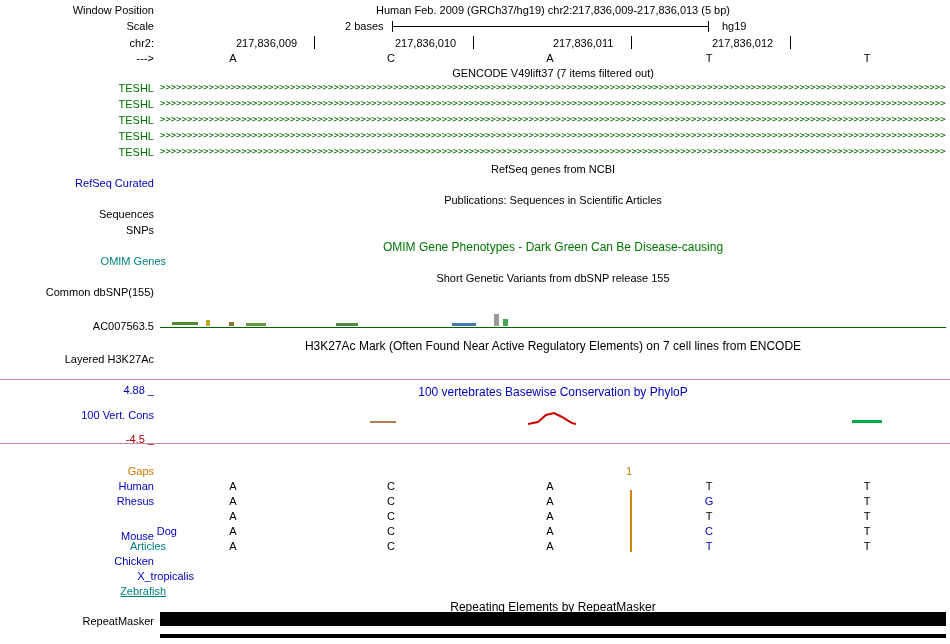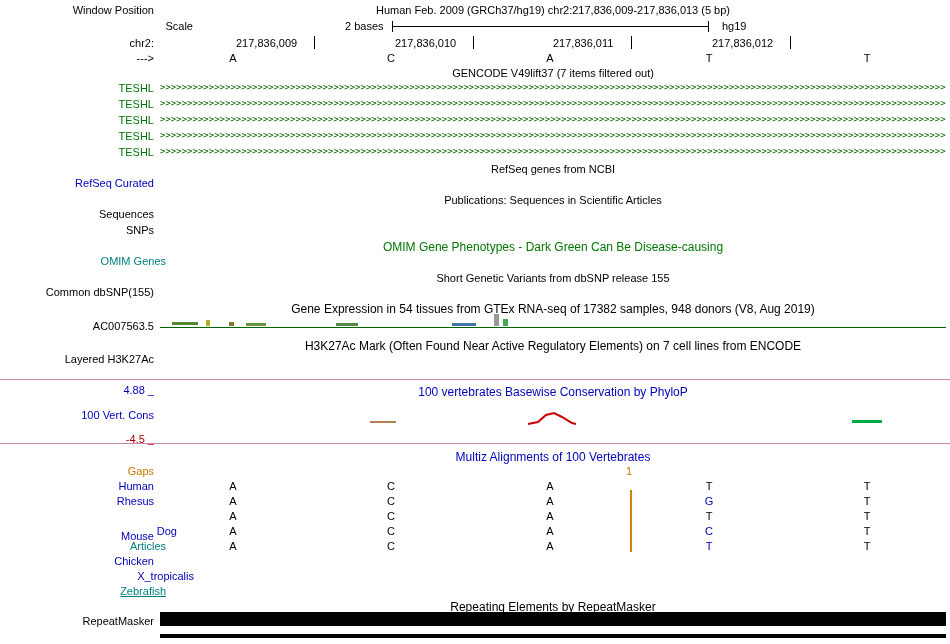--- a/index.html
+++ b/index.html
@@ -119,21 +119,21 @@
   }
 </style>
 </head>
 <body>
 
 <div class="browser">
 
   <div class="leftcol lbl" style="top:4px;">Window Position</div>
   <div class="lbl" style="top:4px; left:160px; width:786px; text-align:center;">Human Feb. 2009 (GRCh37/hg19)   chr2:217,836,009-217,836,013 (5 bp)</div>
 
-  <div class="leftcol lbl" style="top:20px;padding-left:39px;">Scale</div>
+  <div class="leftcol lbl" style="top:20px;">Scale</div>
   <div class="lbl" style="top:20px; left:345px;">2 bases</div>
 
   <div class="hline" style="top:26px; left:392px; width:317px;"></div>
   <div class="tick" style="top:21px; left:392px; height:11px;"></div>
   <div class="tick" style="top:21px; left:708px; height:11px;"></div>
   <div class="lbl" style="top:20px; left:722px;">hg19</div>
 
   <div class="leftcol lbl" style="top:37px;">chr2:</div>
 
   <div class="lbl" style="top:37px; left:236px;">217,836,009</div>
@@ -175,21 +175,20 @@
   <div class="trackhdr" style="top:194px;">Publications: Sequences in Scientific Articles</div>
   <div class="leftcol lbl" style="top:208px;">Sequences</div>
   <div class="leftcol lbl" style="top:224px;">SNPs</div>
 
   <div class="trackhdr green" style="top:240px; font-size:12px;">OMIM Gene Phenotypes - Dark Green Can Be Disease-causing</div>
   <div class="leftcol lbl teal" style="top:255px;">OMIM Genes</div>
 
   <div class="trackhdr" style="top:272px;">Short Genetic Variants from dbSNP release 155</div>
   <div class="leftcol lbl" style="top:286px;">Common dbSNP(155)</div>
 
-  <div class="trackhdr" style="top:302px; font-size:12px;">Gene Expression in 54 tissues from GTEx RNA-seq of 17382 samples, 948 donors (V8, Aug 2019)</div>
   <div class="leftcol lbl" style="top:320px;">AC007563.5</div>
 
   <div style="position:absolute; top:322px; left:172px; width:26px; height:3px; background:#558833;"></div>
   <div style="position:absolute; top:320px; left:206px; width:4px; height:6px; background:#bbaa22;"></div>
   <div style="position:absolute; top:322px; left:229px; width:5px; height:4px; background:#887733;"></div>
   <div style="position:absolute; top:323px; left:246px; width:20px; height:3px; background:#669944;"></div>
   <div style="position:absolute; top:323px; left:336px; width:22px; height:3px; background:#558844;"></div>
   <div style="position:absolute; top:323px; left:452px; width:24px; height:3px; background:#4477aa;"></div>
   <div style="position:absolute; top:314px; left:494px; width:5px; height:12px; background:#999999;"></div>
   <div style="position:absolute; top:319px; left:503px; width:5px; height:7px; background:#44aa55;"></div>
@@ -204,21 +203,20 @@
   <div class="leftcol lbl blue" style="top:409px;">100 Vert. Cons</div>
 
   <div style="position:absolute; top:421px; left:370px; width:26px; height:2px; background:#b08050;"></div>
   <svg style="position:absolute; top:410px; left:528px;" width="48" height="16">
     <path d="M0,14 L10,12 L18,5 L26,3 L34,7 L44,13 L48,14" fill="none" stroke="#cc0000" stroke-width="2"></path>
   </svg>
   <div style="position:absolute; top:420px; left:852px; width:30px; height:3px; background:#00aa44;"></div>
   <div class="leftcol lbl red" style="top:433px;">-4.5 _</div>
   <div class="consline" style="top:443px;"></div>
 
-  <div class="trackhdr blue" style="top:450px; font-size:12px;">Multiz Alignments of 100 Vertebrates</div>
   <div class="leftcol lbl orange" style="top:465px;">Gaps</div>
   <div class="lbl orange" style="top:465px; left:626px;">1</div>
   <div class="gapmark" style="top:490px; left:630px; height:62px;"></div>
 
   <div class="leftcol lbl blue" style="top:480px;">Human</div>
   <div class="basechar" style="top:480px; left:233px;">A</div>
   <div class="basechar" style="top:480px; left:391px;">C</div>
   <div class="basechar" style="top:480px; left:550px;">A</div>
   <div class="basechar" style="top:480px; left:709px;">T</div>
   <div class="basechar" style="top:480px; left:867px;">T</div>

